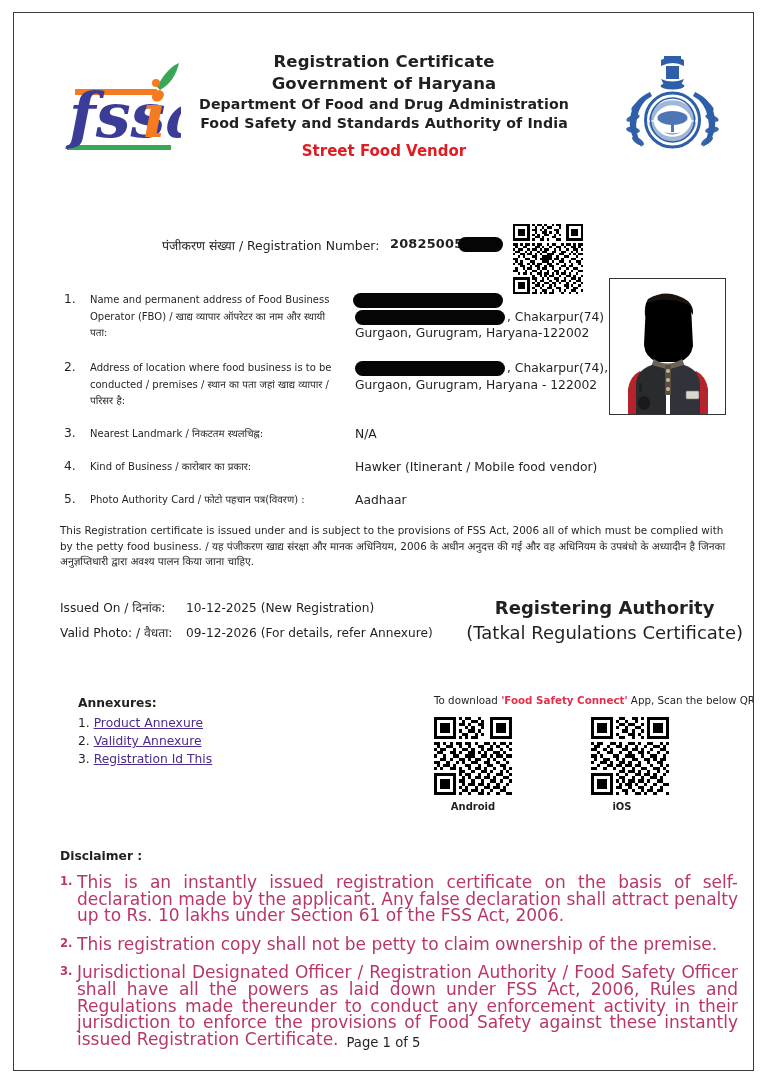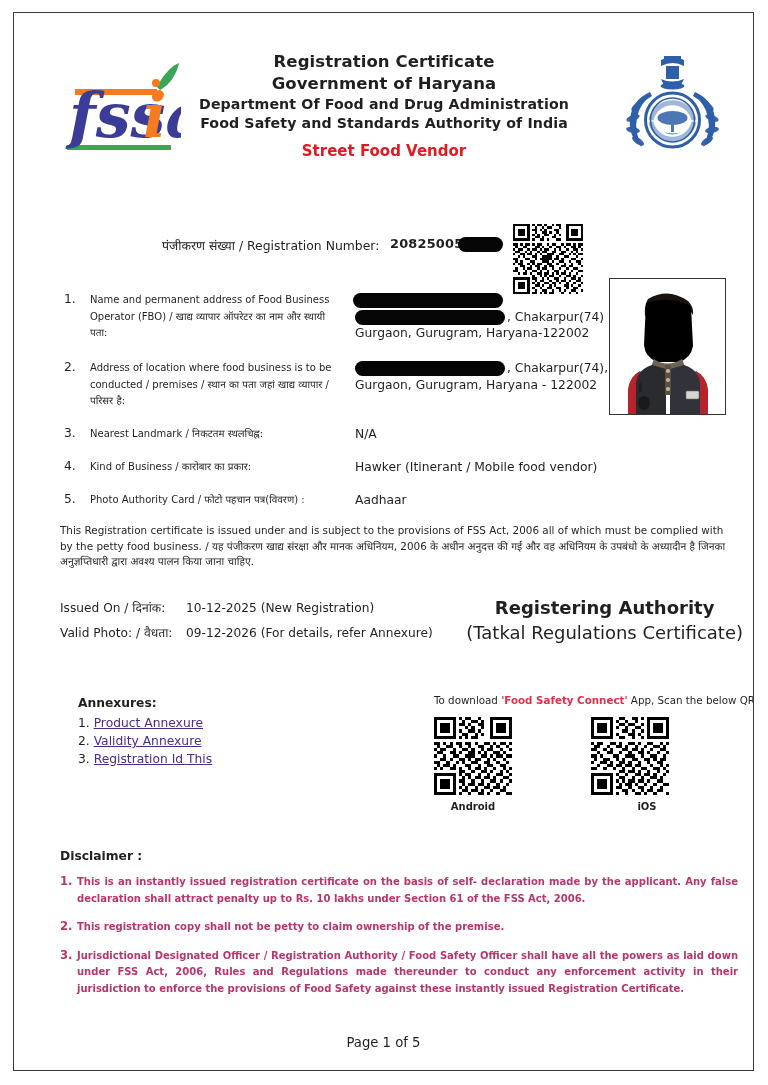--- a/index.html
+++ b/index.html
@@ -103,29 +103,29 @@
   
   .appdl{position:absolute;left:420px;top:681px;width:305px;}
   .appdl-text{font-size:10.3px;text-align:center;white-space:nowrap;}
   .appdl-text b{color:#e0304a;}
   .qr-pair{position:relative;margin-top:11px;height:105px;}
   .qr-box{position:absolute;width:78px;height:78px;}
   .qr-a{left:0px;}
   .qr-i{left:157px;}
   .qr-cap{position:absolute;top:84px;width:78px;text-align:center;font-size:10px;font-weight:bold;}
   .cap-a{left:0px;}
-  .cap-i{left:174px;}
+  .cap-i{left:149px;}
 
   
   .disc{position:absolute;left:46px;top:836px;width:678px;}
   .disc-h{font-size:12.3px;font-weight:bold;margin-bottom:11px;}
   .disc-item{position:relative;padding-left:17px;margin-bottom:12px;}
   .disc-n{position:absolute;left:0;top:0;font-size:11.6px;color:#b8366b;font-weight:bold;}
   .disc-t{
-    font-size:10px;line-height:16.6px;color:#b8366b;font-weight:bold;
+    font-size:17px;line-height:16.6px;color:#b8366b;font-weight:normal;
     text-align:justify;
   }
   .pagenum{
     position:absolute;left:0;top:1022px;width:100%;
     text-align:center;font-size:13.2px;color:#231f20;
   }
 </style>
 </head>
 <body>
 

